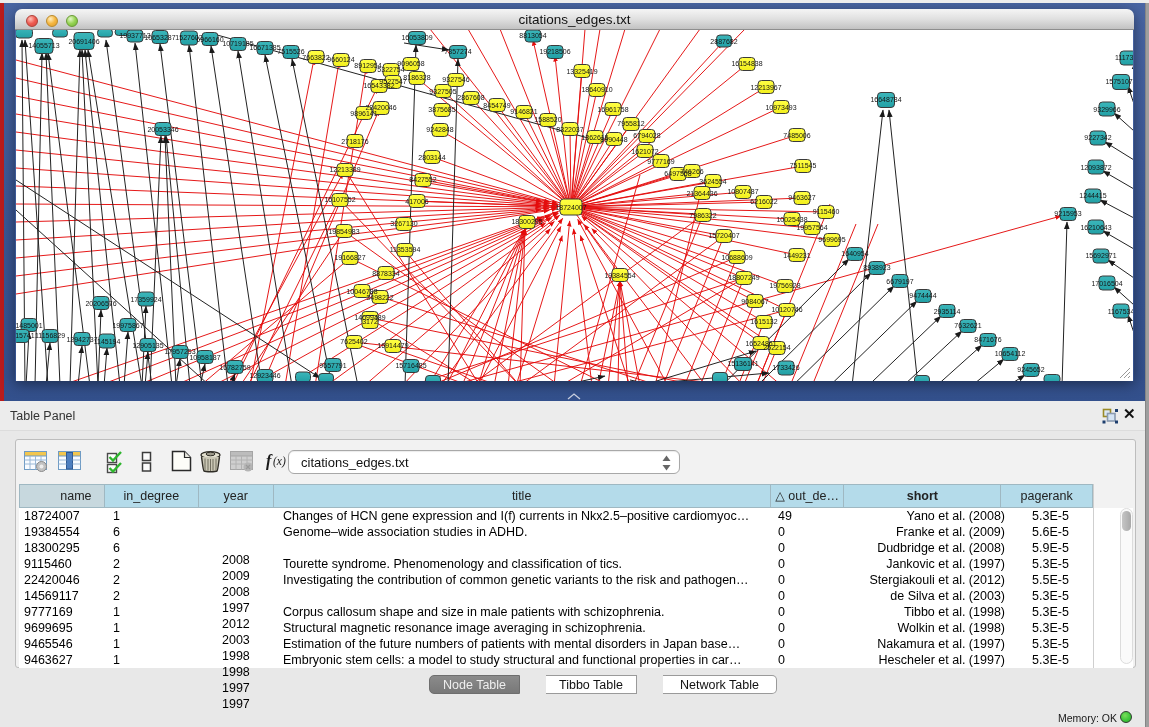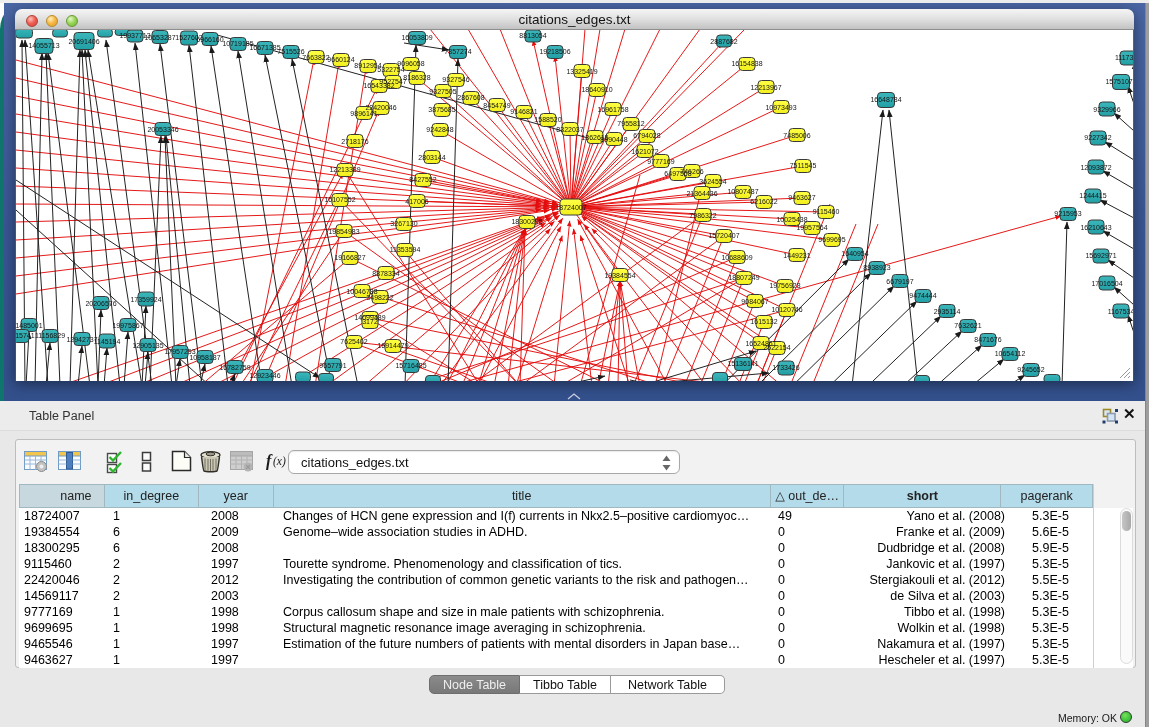--- a/index.html
+++ b/index.html
@@ -1,56 +1,56 @@
 <!DOCTYPE html>
 <html><head><meta charset="utf-8"><title>cy</title>
 <style>
 * { margin:0; padding:0; box-sizing:border-box; }
 html,body { width:1149px; height:727px; overflow:hidden; font-family:"Liberation Sans", sans-serif; }
-#app { position:relative; width:1149px; height:727px; background:#0f766e;border-radius:29px; }
+#app { position:relative; width:1149px; height:727px; background:#b91c1c; }
 #mdi { position:absolute; left:4px; top:3px; width:1141px; height:398px;
   background:linear-gradient(180deg,#4a66a4 0%,#3a5795 55%,#33508c 100%); }
 #win { position:absolute; left:11px; top:6px; width:1119px; height:372px;
   border-radius:7px 7px 0 0; box-shadow:0 3px 14px rgba(0,0,0,0.45); }
 #titlebar { position:absolute; left:0; top:0; width:100%; height:21px;
   border-radius:7px 7px 0 0; background:linear-gradient(180deg,#f5f5f5 0%,#e0e0e0 50%,#c2c2c2 100%);
   border-bottom:1px solid #8e8e8e; }
 #title { position:absolute; width:100%; text-align:center; top:3px; font-size:13.5px; color:#111; }
 .tl { position:absolute; top:5.5px; width:12px; height:12px; border-radius:50%; }
 #tl-r { left:11px; background:radial-gradient(circle at 35% 30%, #ffc1b8 0%, #ee5a50 50%, #d24940 100%); border:1px solid #b04038;}
 #tl-y { left:31px; background:radial-gradient(circle at 35% 30%, #ffeec0 0%, #f5b63e 50%, #dd9c30 100%); border:1px solid #bb8a2a;}
 #tl-g { left:51px; background:radial-gradient(circle at 35% 30%, #e2f6c8 0%, #95d352 50%, #6fb33a 100%); border:1px solid #6a9a35;}
 #canvas { position:absolute; left:1px; top:21px; width:1117px; height:351px; background:#fff; overflow:hidden; }
 #tablepanel { position:absolute; left:0; top:401px; width:1149px; height:326px; background:#e8e8e8; }
 #tphead { position:absolute; left:0; top:0; width:100%; height:30px; background:#ececec; border-bottom:1px solid #dcdcdc; }
-#tphead .t { position:absolute; left:10px; top:8px; font-size:12.5px; color:#333;margin-left:19px; }
+#tphead .t { position:absolute; left:10px; top:8px; font-size:12.5px; color:#333; }
 #fltic { position:absolute; left:1102px; top:7px; }
 #closic { position:absolute; left:1123px; top:4px; font-size:15px; font-weight:bold; color:#111; }
 #tbox { position:absolute; left:15px; top:38px; width:1121px; height:229px; background:#f2f2f2;
   border:1px solid #bdbdbd; border-radius:3px; }
 #toolbar { position:absolute; left:4px; top:8px; }
 #combo { position:absolute; left:272px; top:10px; width:392px; height:24px; background:#fff;
   border:1px solid #a8a8a8; border-radius:6px; box-shadow:inset 0 1px 1px rgba(0,0,0,0.08); }
 #combo .txt { position:absolute; left:12px; top:4px; font-size:13px; color:#111; }
 #combo .step { position:absolute; right:7px; top:3px; }
 #thead { position:absolute; left:3px; top:44px; width:1074px; height:24px; background:#b4dbea; border:1px solid #9fb8c2; display:flex; font-size:12.5px; color:#222; }
 #thead div { border-right:1px solid #9fb8c2; text-align:center; line-height:22px; overflow:hidden; white-space:nowrap; }
 #thead .h0 { width:85px; background:#c7d8de;padding-left:28px; }
 #thead .h1 { width:94px; } #thead .h2 { width:75px; } #thead .h3 { width:498px; }
 #thead .h4 { width:74px; } #thead .h5 { width:157px;font-weight:bold; } #thead .h6 { width:91px; border-right:none; }
 #tgrid { position:absolute; left:3px; top:68px; width:1114px; height:160px; background:#fff; font-size:12.5px; color:#000; }
 .tr { position:relative; height:16px; line-height:16px; white-space:nowrap; }
 .tr div { position:absolute; overflow:hidden; }
-.c0 { left:5px; width:90px; } .c1 { left:94px; width:90px; } .c2 { left:192px; width:70px; }
+.c0 { left:5px; width:90px; } .c1 { left:94px; width:90px; } .c2 { left:203px; width:70px;margin-top:44px; }
 .c3 { left:264px; width:492px; } .c4 { left:759px; width:70px; }
 .c5 { left:829px; width:157px; text-align:right; } .c6 { left:986px; width:91px; text-align:center; }
 #tbl-right-border { position:absolute; left:1077px; top:44px; width:1px; height:184px; background:#cfcfcf; }
 #vsb { position:absolute; left:1104px; top:68px; width:13px; height:156px; background:#fafafa; border:1px solid #dcdcdc; border-radius:7px; }
 #vsb .thumb { position:absolute; left:1px; top:2px; width:9px; height:20px; border-radius:5px; background:linear-gradient(90deg,#c6c6c6,#a8a8a8); }
-#tabs { position:absolute; left:429px; top:274px; height:31px; z-index:5; display:flex; font-size:12.5px; }
+#tabs { position:absolute; left:429px; top:274px; height:31px; z-index:5; display:flex; font-size:12.5px;gap:26px; }
 #tabs div { height:19px; line-height:18px; padding:0 13px; background:#fff; border:1px solid #9a9a9a; border-left:none; color:#111; }
 #tabs .sel { background:linear-gradient(180deg,#8b8b8b,#787878); color:#efefef; border:1px solid #6e6e6e; border-radius:5px 0 0 5px; }
 #tabs .last { border-radius:0 5px 5px 0; padding:0 17px; }
 #mem { position:absolute; left:1058px; top:311px; font-size:10.5px; color:#1a1a1a; }
 #memdot { position:absolute; left:1120px; top:310px; width:12px; height:12px; border-radius:50%;
   background:radial-gradient(circle at 40% 35%, #7ade5c 0%, #3ec63b 55%, #2fae2c 100%); border:1.5px solid #2e3b2e; }
 #rightbar { position:absolute; left:1145px; top:0; width:4px; height:727px; background:#9e9e9e; border-left:1px solid #858585; }
 #topstrip { position:absolute; left:0; top:0; width:1149px; height:3px; background:#ededed; z-index:4; }
 #grip { position:absolute; right:3px; bottom:3px; width:12px; height:12px; }
 </style></head>
@@ -736,20 +736,21 @@
             <div class="c2">1997</div>
             <div class="c3">Estimation of the future numbers of patients with mental disorders in Japan base…</div>
             <div class="c4">0</div>
             <div class="c5">Nakamura et al. (1997)</div>
             <div class="c6">5.3E-5</div>
           </div>
 <div class="tr">
             <div class="c0">9463627</div>
             <div class="c1">1</div>
             <div class="c2">1997</div>
+            <div class="c3">Embryonic stem cells: a model to study structural and functional properties in car…</div>
             <div class="c4">0</div>
             <div class="c5">Hescheler et al. (1997)</div>
             <div class="c6">5.3E-5</div>
           </div>
       </div>
       <div id="tbl-right-border"></div>
       <div id="vsb">
           <div class="thumb"></div>
         </div>
     </div>

